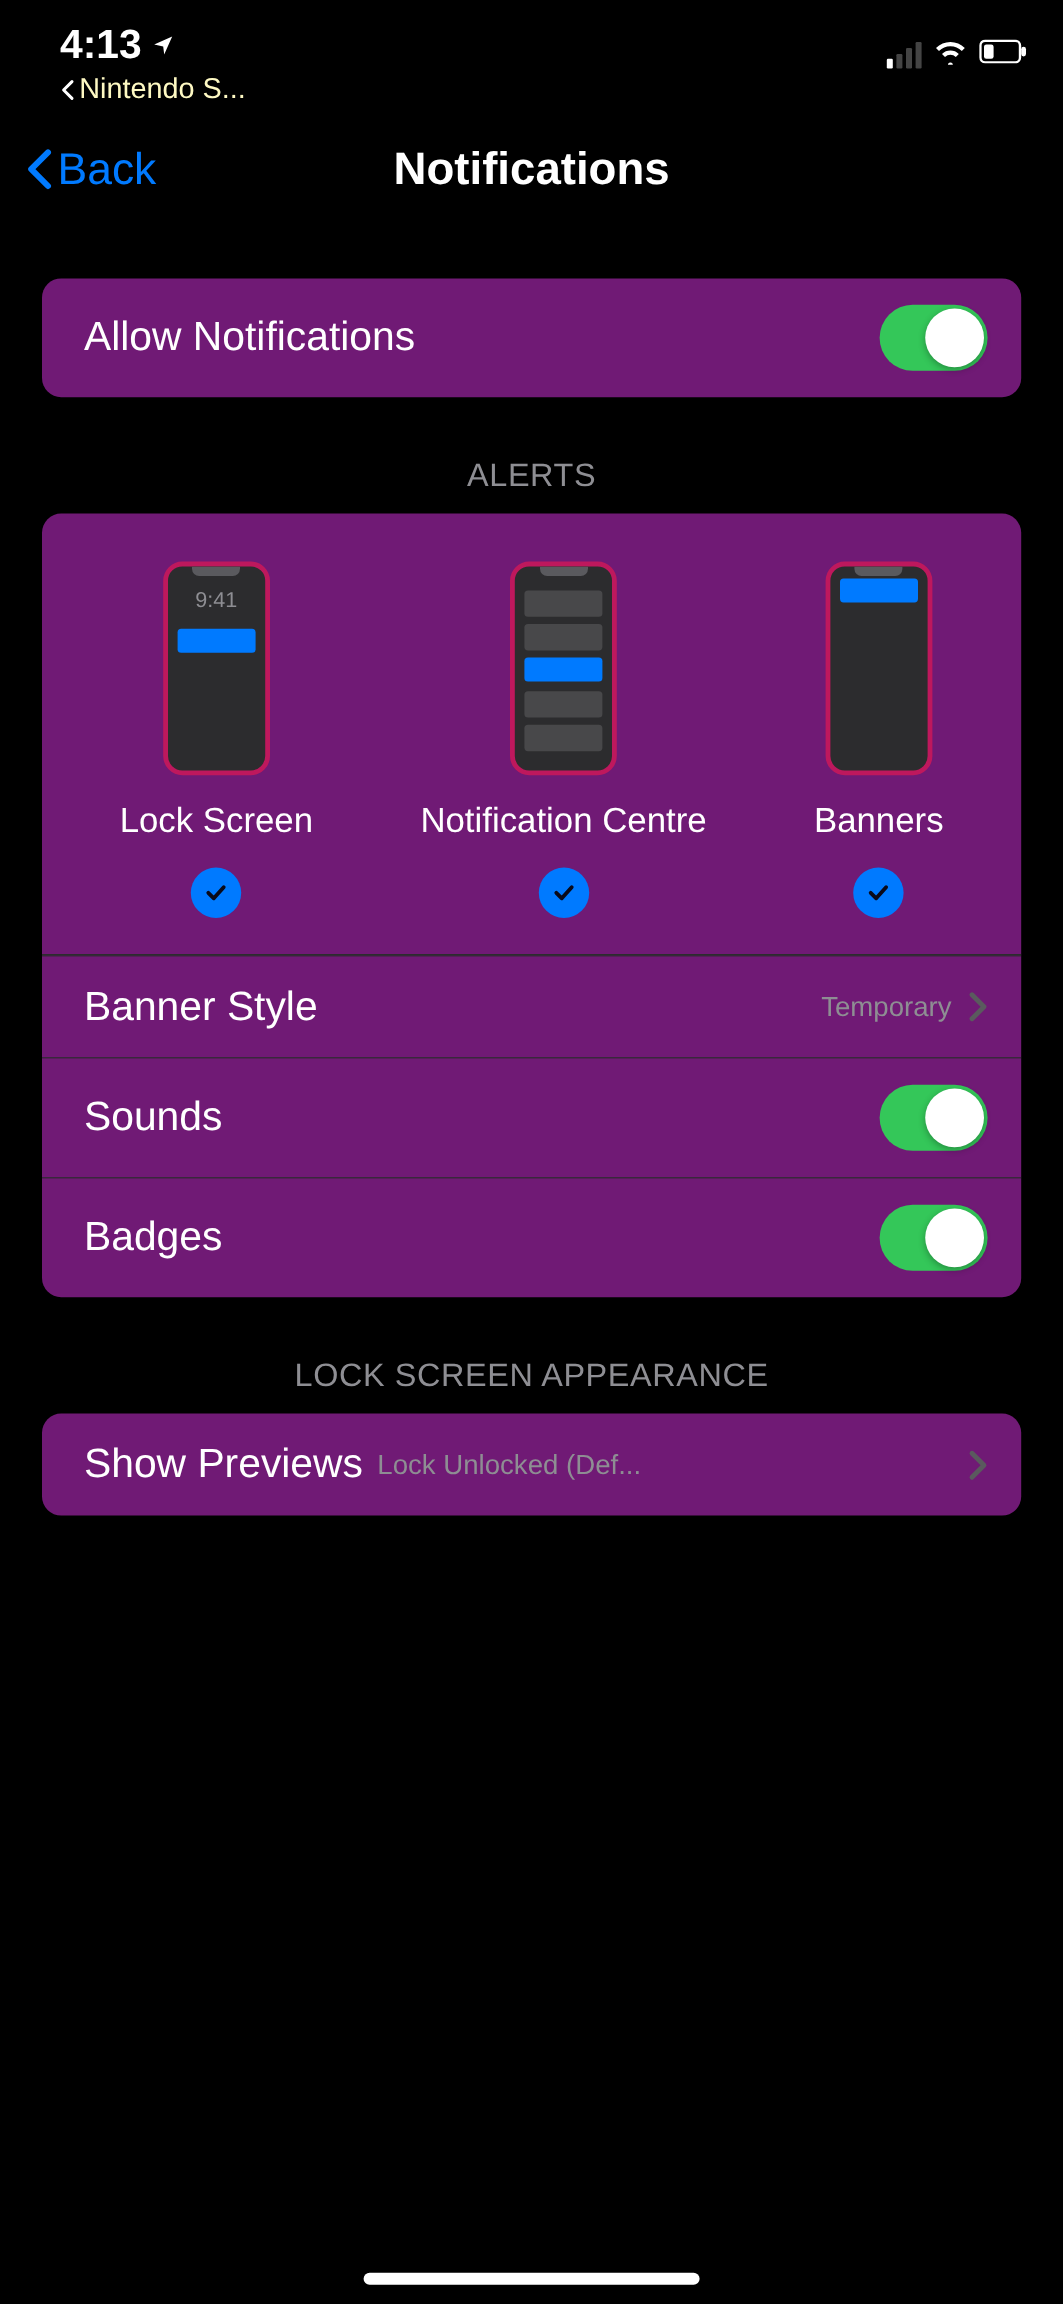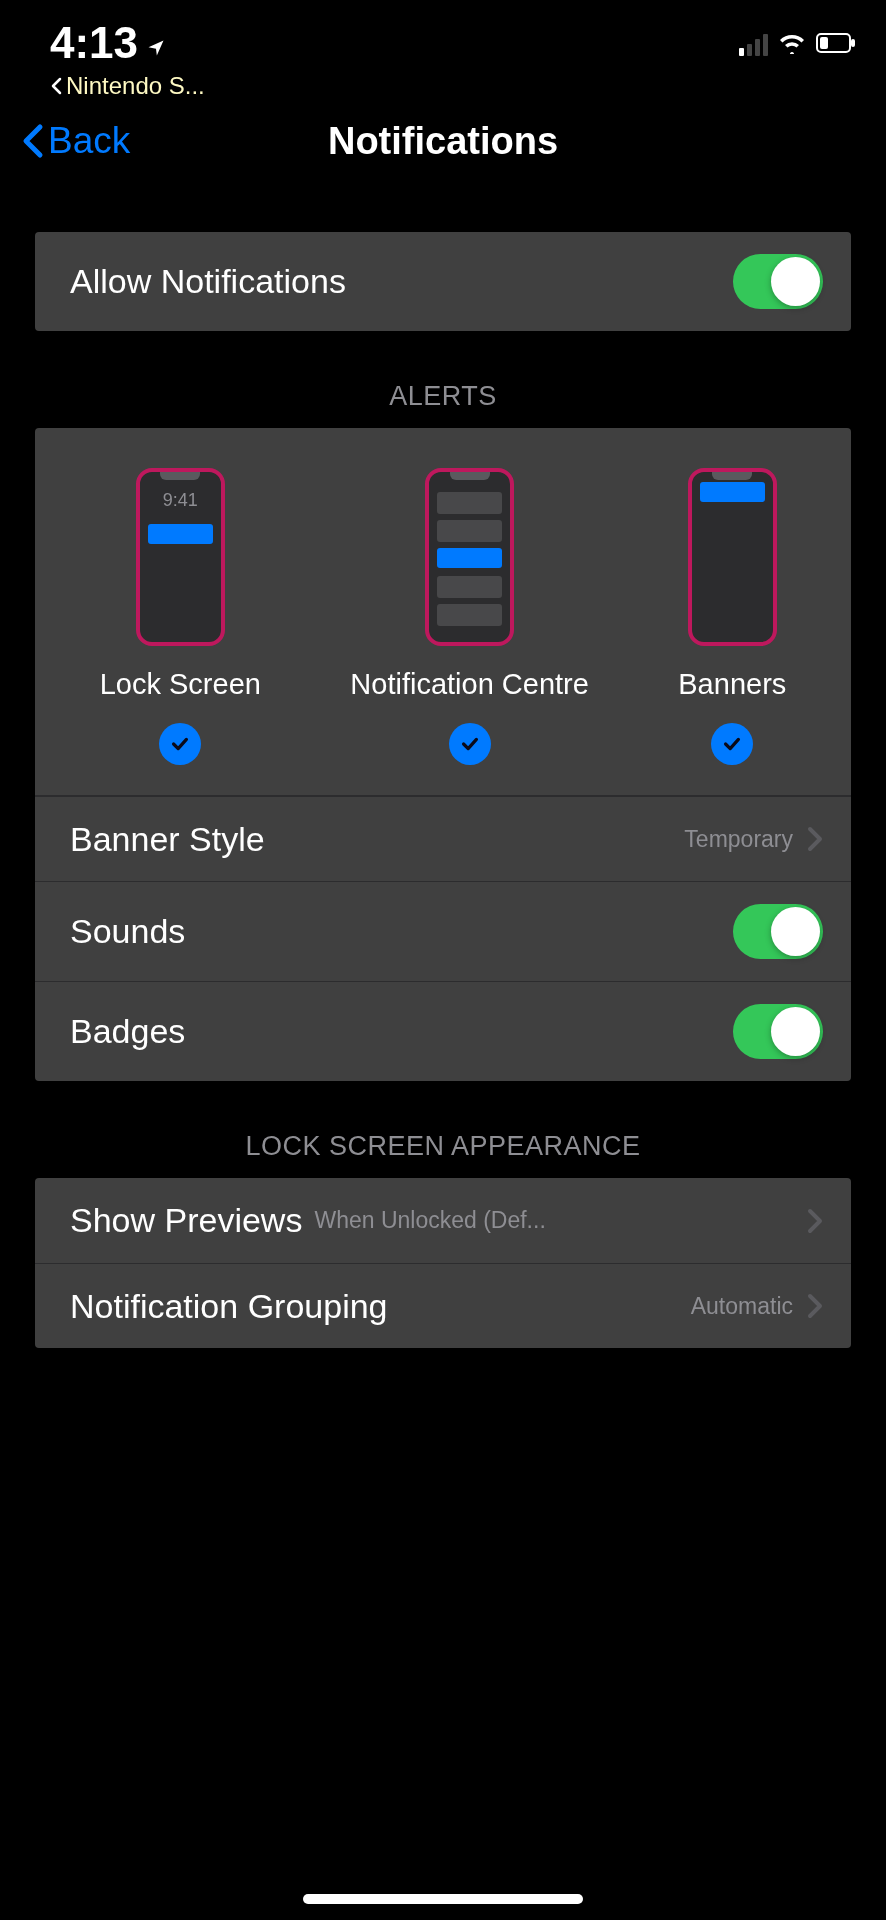--- a/index.html
+++ b/index.html
@@ -24,21 +24,21 @@
       align-items: flex-start;
       padding: 18px 30px 0 50px;
       height: 90px;
     }
     .status-left {
       display: flex;
       flex-direction: column;
       align-items: flex-start;
     }
     .status-time {
-      font-size: 44px;
+      font-size: 34px;
       font-weight: 600;
       display: flex;
       align-items: flex-end;
       gap: 8px;
     }
     .location-icon {
       display: inline-block;
       width: 20px;
       height: 20px;
     }
@@ -104,22 +104,22 @@
     }
     .section-header {
       color: #8E8E93;
       font-size: 27px;
       padding: 0 25px 16px 25px;
       text-transform: uppercase;
       letter-spacing: 0.5px;
       text-align: center;
     }
     .group {
-      background: #404040;
-      border-radius: 4px;
+      background: #701a75;
+      border-radius: 16px;
       overflow: hidden;
     }
     .row {
       display: flex;
       align-items: center;
       justify-content: space-between;
       padding: 22px 28px 22px 35px;
       min-height: 85px;
       border-top: 1px solid #2C2C2E;
     }
@@ -398,35 +398,26 @@
     </div>
   </div>
 
   <div class="section">
     <div class="section-header">LOCK SCREEN APPEARANCE</div>
     <div class="group">
 
       <div class="row">
         <div class="row-right" style="gap:12px;flex:1;min-width:0">
           <span class="row-label">Show Previews</span>
-          <span class="row-value truncate" style="flex:1">When Unlocked (Def...</span>
+          <span class="row-value truncate" style="flex:1">Lock Unlocked (Def...</span>
         </div>
         <svg class="chevron-right" style="margin-left:14px" viewBox="0 0 16 26">
             <path d="M3 3 L13 13 L3 23" stroke="#5A5A5E" stroke-width="4" fill="none" stroke-linecap="round" stroke-linejoin="round"></path>
           </svg>
       </div>
 
-      <div class="row">
-        <span class="row-label">Notification Grouping</span>
-        <div class="row-right">
-          <span class="row-value">Automatic</span>
-          <svg class="chevron-right" viewBox="0 0 16 26">
-              <path d="M3 3 L13 13 L3 23" stroke="#5A5A5E" stroke-width="4" fill="none" stroke-linecap="round" stroke-linejoin="round"></path>
-            </svg>
-        </div>
-      </div>
 
     </div>
   </div>
 
 </div>
 
 <div class="home-indicator"></div>
 
 </body></html>

